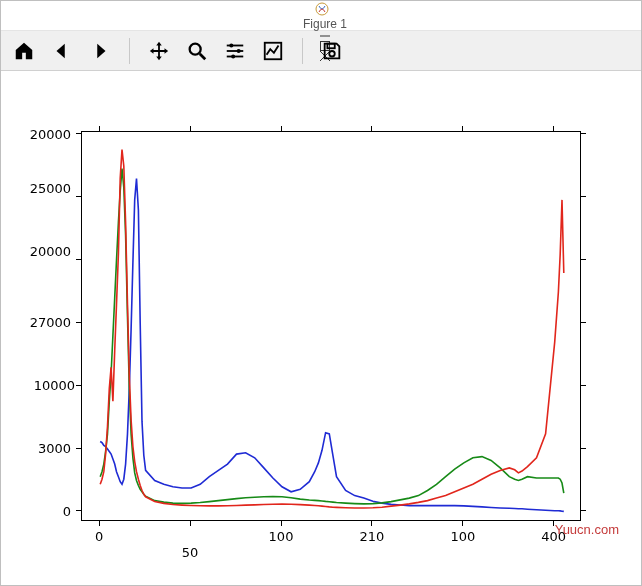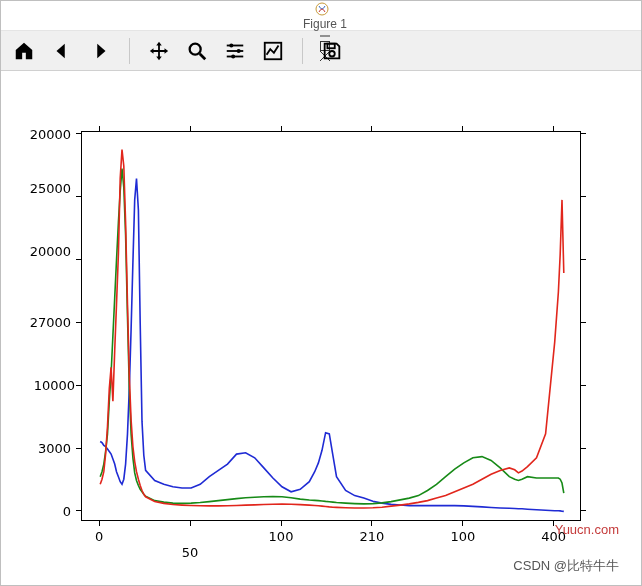--- a/index.html
+++ b/index.html
@@ -232,16 +232,15 @@
         <div class="tick-mark-x" style="left: 370.409px; top: 55px; width: 1px; height: 5px;"></div>
         <div class="tick-label-x" style="left: 370.909px; top: 458px;">210</div>
         <div class="tick-mark-x" style="left: 461.318px; top: 450px; width: 1px; height: 5px;"></div>
         <div class="tick-mark-x" style="left: 461.318px; top: 55px; width: 1px; height: 5px;"></div>
         <div class="tick-label-x" style="left: 461.818px; top: 458px;">100</div>
         <div class="tick-mark-x" style="left: 552.227px; top: 450px; width: 1px; height: 5px;"></div>
         <div class="tick-mark-x" style="left: 552.227px; top: 55px; width: 1px; height: 5px;"></div>
         <div class="tick-label-x" style="left: 552.727px; top: 458px;">400</div>
       </div>
     <div class="watermark" style="right:22px; bottom:48px;">Yuucn.com</div>
-    <div class="watermark2" style="right:22px; bottom:10px;">CSDN @比特牛牛</div>
   </div>
 
 </div>
 
 </body></html>

